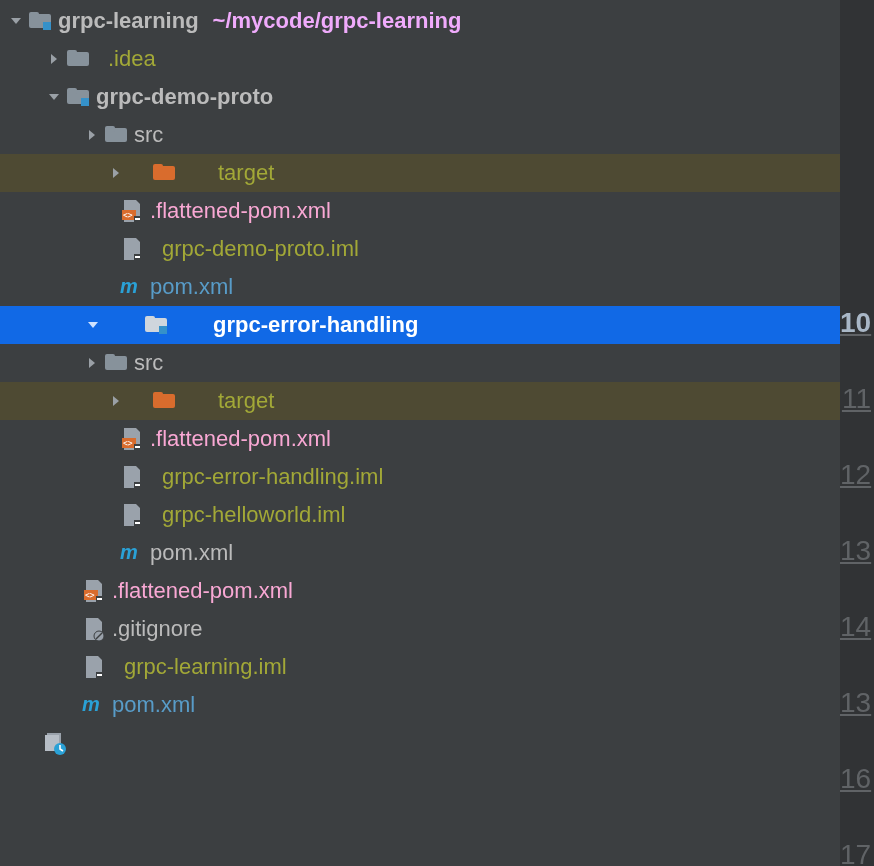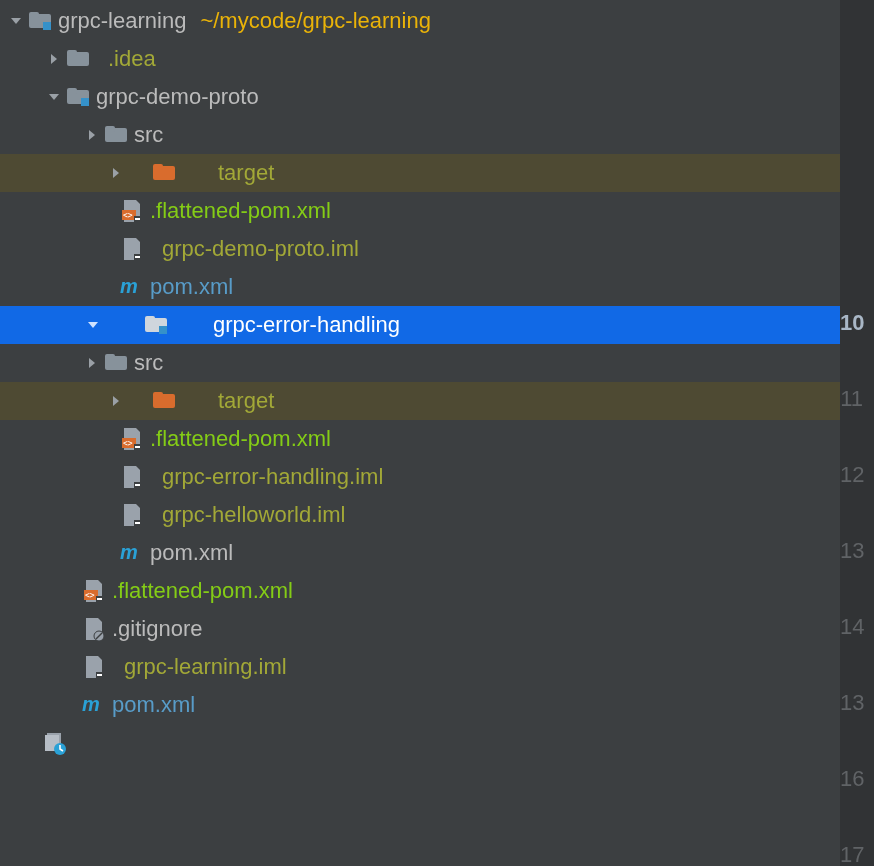--- a/index.html
+++ b/index.html
@@ -15,26 +15,27 @@
   }
   .tree {
     flex: 0 0 840px;
     padding-top: 2px;
     box-sizing: border-box;
   }
   .gutter {
     flex: 0 0 34px;
     background: #313335;
     color: #606366;
-    font-size: 22px;
+    font-size: 28px;
     line-height: 38px;
     text-align: right;
-    padding-right: 11px;
+    padding-right: 3px;
     box-sizing: border-box;
     overflow: hidden;
+    text-decoration: underline;
   }
   .gutter .gl { height: 38px; }
   .row {
     display: flex;
     align-items: center;
     height: 38px;
     padding-left: 0;
     box-sizing: border-box;
     white-space: nowrap;
     color: #bbbbbb;
@@ -52,25 +53,25 @@
   .row.selected .arrow { color: #cfe2ff; }
   .arrow svg { display:block; }
   .icon {
     width: 28px;
     display: inline-flex;
     justify-content: center;
     align-items: center;
     margin-right: 4px;
   }
   .label { }
-  .path { color: #eab308; margin-left: 14px; font-weight: 400; }
-  .bold { font-weight: 400; }
+  .path { color: #f0abfc; margin-left: 14px; font-weight: 700; }
+  .bold { font-weight: 700; }
   .c-default { color: #bbbbbb; }
   .c-olive   { color: #a2a837; margin-left: 12px; }
-  .c-orange  { color: #84cc16; }
+  .c-orange  { color: #f9a8d4; }
   .c-blue    { color: #589cc8; }
   .row.selected .label { color: #ffffff !important; }
   svg { overflow: visible; }
 </style>
 </head>
 <body>
 
 <div class="tree">
 
   <div class="row">

